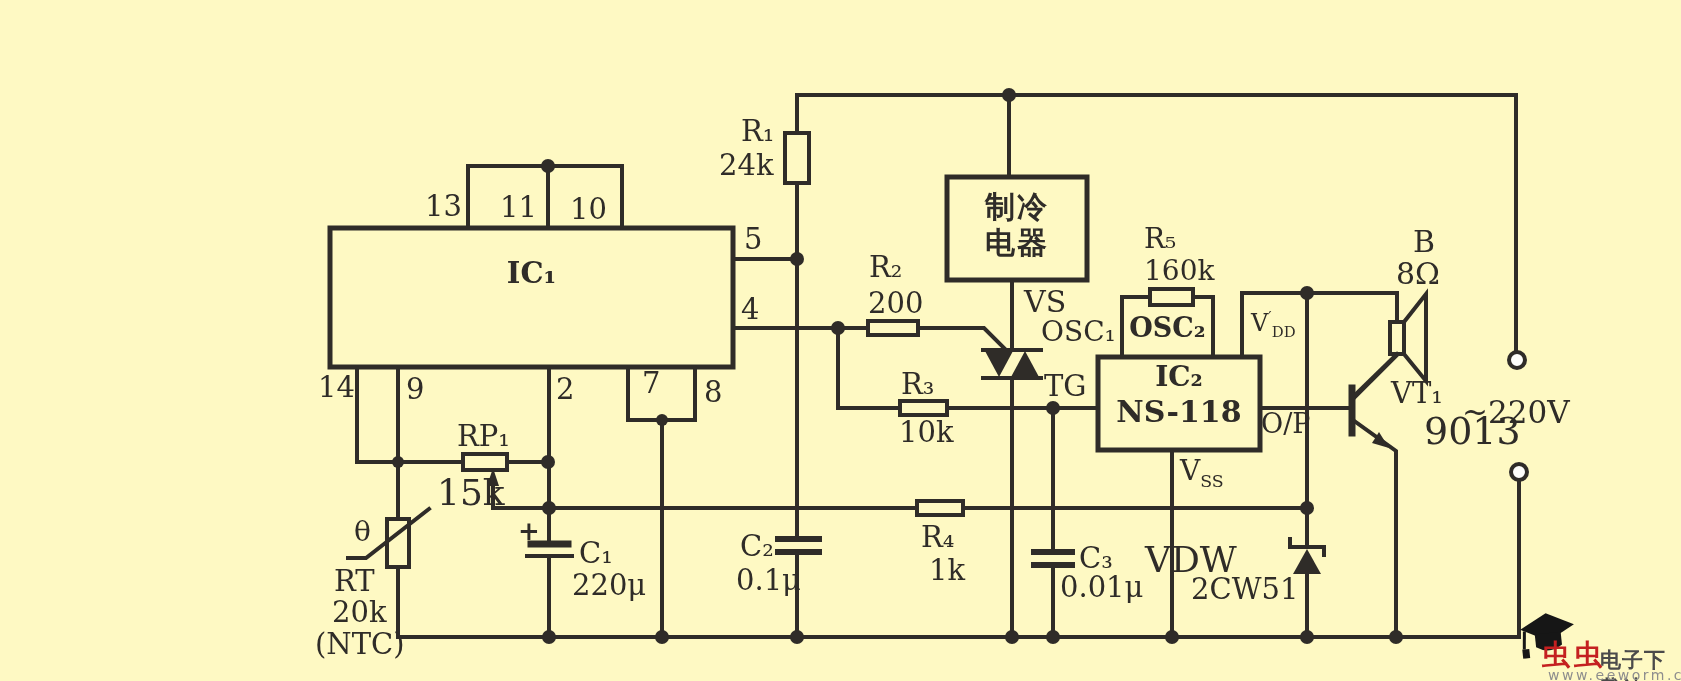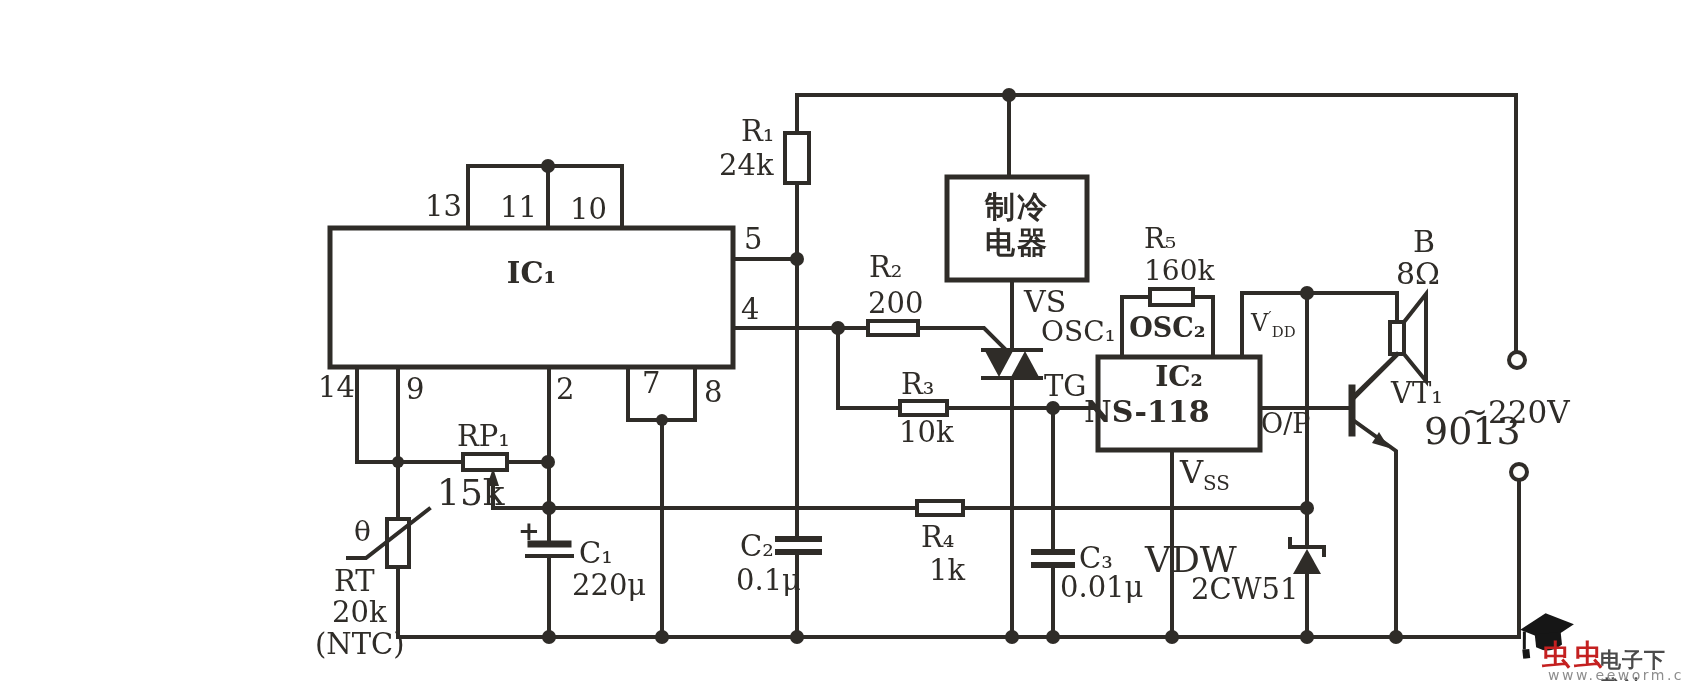--- a/index.html
+++ b/index.html
@@ -1,17 +1,17 @@
 <!DOCTYPE html>
 <html><head>
 <meta charset="utf-8">
 <style>
   html,body{margin:0;padding:0;background:#e8e8e8;}
   #stage{
-    position:relative;width:1681px;height:681px;background:#ffffff;
+    position:relative;width:1681px;height:681px;background:#fef9c3;
     overflow:hidden;font-family:"DejaVu Serif","Liberation Serif",serif;color:#2f2c28;
   }
   #cir{position:absolute;left:0;top:0;}
   .lbl{position:absolute;white-space:nowrap;line-height:1.05;color:#2f2c28;
        font-family:"DejaVu Serif","Liberation Serif",serif;}
   .ctr{text-align:center;font-weight:bold;}
   .cn{font-weight:600;letter-spacing:2px;}
   sub{font-size:0.62em;}
   sup{font-size:0.62em;}
   .wm-brand{position:absolute;left:1542px;top:636px;font-size:28px;font-weight:700;
@@ -167,24 +167,24 @@
   <div class="lbl" style="left:899px;top:417px;font-size:29px;">10k</div>
   <div class="lbl" style="left:921px;top:522px;font-size:29px;">R₄</div>
   <div class="lbl" style="left:929px;top:555px;font-size:29px;">1k</div>
   <div class="lbl" style="left:1144px;top:224px;font-size:28px;">R₅</div>
   <div class="lbl" style="left:1144px;top:256px;font-size:28px;">160k</div>
 
   <div class="lbl" style="left:1041px;top:317px;font-size:28px;">OSC₁</div>
   <div class="lbl ctr" style="left:1122px;top:314px;width:91px;font-size:27px;">OSC₂</div>
   <div class="lbl" style="left:1044px;top:371px;font-size:29px;">TG</div>
   <div class="lbl ctr" style="left:1098px;top:362px;width:162px;font-size:28px;">IC₂</div>
-  <div class="lbl ctr" style="left:1066px;top:396px;width:162px;font-size:30px;">NS-118</div>
+  <div class="lbl ctr" style="left:1098px;top:396px;width:162px;font-size:30px;">NS-118</div>
   <div class="lbl" style="left:1261px;top:410px;font-size:27px;">O/P</div>
   <div class="lbl" style="left:1251px;top:310px;font-size:24px;"><span>V</span><sup>′</sup><sub>DD</sub></div>
-  <div class="lbl" style="left:1180px;top:456px;font-size:32px;"><span>V</span><sub>SS</sub></div>
+  <div class="lbl" style="left:1180px;top:456px;font-size:28px;"><span>V</span><sub>SS</sub></div>
 
   <div class="lbl" style="left:457px;top:421px;font-size:29px;">RP₁</div>
   <div class="lbl" style="left:437px;top:474px;font-size:36px;">15k</div>
 
   <div class="lbl" style="left:354px;top:517px;font-size:28px;">θ</div>
   <div class="lbl" style="left:334px;top:566px;font-size:29px;">RT</div>
   <div class="lbl" style="left:332px;top:597px;font-size:29px;">20k</div>
   <div class="lbl" style="left:315px;top:629px;font-size:29px;">(NTC)</div>
 
   <div class="lbl" style="left:518px;top:518px;font-size:26px;font-weight:700;">+</div>

